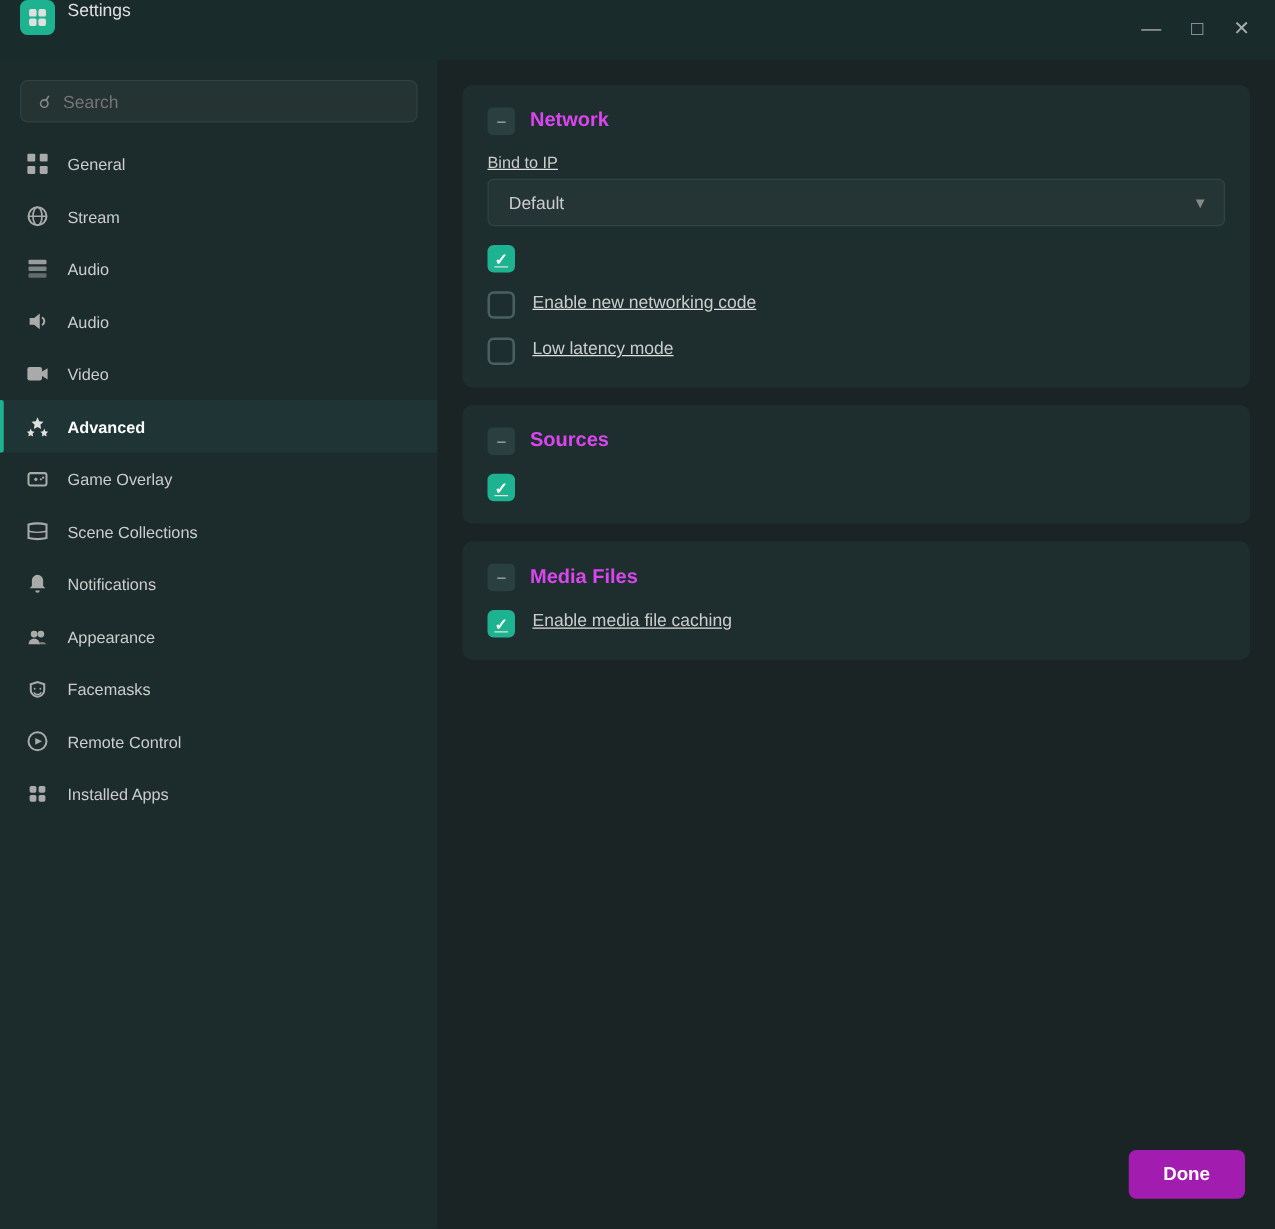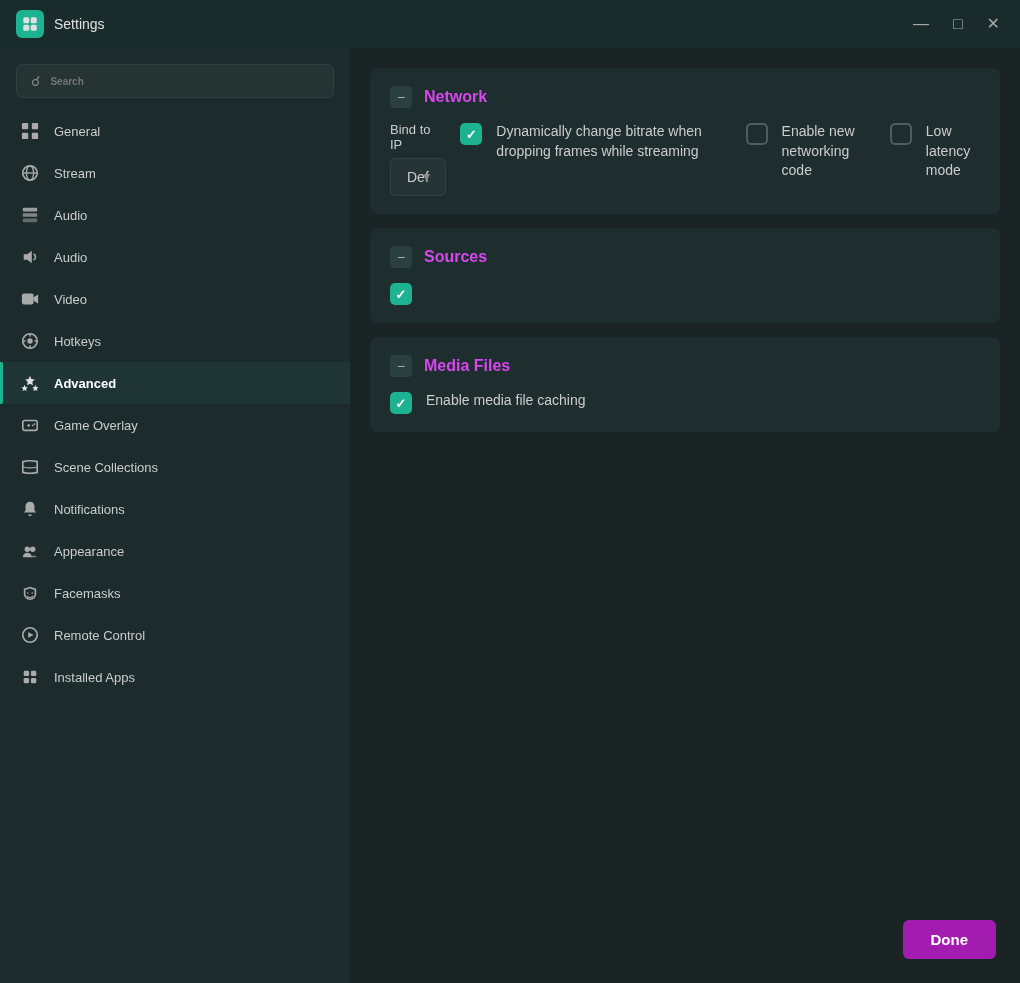--- a/index.html
+++ b/index.html
@@ -8,21 +8,20 @@
       height: 983px;
       background: #1a2b2b;
       font-family: -apple-system, BlinkMacSystemFont, 'Segoe UI', sans-serif;
       color: #e0e0e0;
       overflow: hidden;
     }
 
     
     .titlebar {
       display: flex;
-      align-items: center;
       height: 48px;
       background: #1a2b2b;
       padding: 0 16px;
       gap: 10px;
       position: relative;
     }
     .titlebar-logo {
       width: 28px;
       height: 28px;
       border-radius: 6px;
@@ -88,23 +87,22 @@
     .search-icon-wrap {
       color: #888;
       font-size: 14px;
       flex-shrink: 0;
     }
     .search-input {
       background: none;
       border: none;
       outline: none;
       color: #d946ef;
-      font-size: 10px;
+      font-size: 14px;
       width: 100%;
-      font-weight: bold;
     }
     .sidebar-item {
       display: flex;
       align-items: center;
       gap: 14px;
       padding: 11px 20px;
       cursor: pointer;
       font-size: 13px;
       color: #ccc;
       position: relative;
@@ -182,22 +180,23 @@
       border: none;
     }
     .section-title {
       font-size: 16px;
       font-weight: 700;
       color: #d946ef;
     }
     .section-body {
       padding: 0 20px 18px;
       display: flex;
-      flex-direction: row;
+      flex-direction: column;
       gap: 14px;
+      text-decoration: underline;
     }
 
     
     .field-label {
       font-size: 13px;
       color: #ccc;
       margin-bottom: 6px;
     }
     .select-wrapper {
       position: relative;
@@ -360,30 +359,20 @@
     <div class="sidebar-item">
       <span class="sidebar-item-icon">
         <svg viewBox="0 0 20 20" fill="currentColor" width="18" height="18">
             <rect x="1" y="4" width="13" height="12" rx="2"></rect>
             <polygon points="14,8 19,5 19,15 14,12"></polygon>
           </svg>
       </span>
       <span class="sidebar-item-label">Video</span>
     </div>
 
-    <div class="sidebar-item">
-      <span class="sidebar-item-icon">
-        <svg viewBox="0 0 20 20" fill="currentColor" width="18" height="18">
-            <circle cx="10" cy="10" r="8" fill="none" stroke="currentColor" stroke-width="1.8"></circle>
-            <circle cx="10" cy="10" r="3"></circle>
-            <path d="M10 2 L10 5 M10 15 L10 18 M2 10 L5 10 M15 10 L18 10" stroke="currentColor" stroke-width="1.8"></path>
-          </svg>
-      </span>
-      <span class="sidebar-item-label">Hotkeys</span>
-    </div>
 
     <div class="sidebar-item active">
       <span class="sidebar-item-icon">
         <svg viewBox="0 0 20 20" fill="currentColor" width="18" height="18">
             <path d="M10 2 l1.5 3.5 3.8 0.5 -2.7 2.6 0.6 3.8 -3.2-1.7 -3.2 1.7 0.6-3.8 -2.7-2.6 3.8-0.5z"></path>
             <path d="M4 12 l1 2.5 2.5 0.3 -1.8 1.7 0.4 2.5 -2.1-1.1 -2.1 1.1 0.4-2.5 -1.8-1.7 2.5-0.3z"></path>
             <path d="M16 12 l1 2.5 2.5 0.3 -1.8 1.7 0.4 2.5 -2.1-1.1 -2.1 1.1 0.4-2.5 -1.8-1.7 2.5-0.3z"></path>
           </svg>
       </span>
       <span class="sidebar-item-label">Advanced</span>
@@ -487,21 +476,20 @@
               <option>0.0.0.0</option>
             </select>
             <span class="select-arrow">▼</span>
           </div>
         </div>
 
         <div class="checkbox-row">
           <div class="checkbox-box checked">
             <span class="checkbox-checkmark">✓</span>
           </div>
-          <span class="checkbox-text">Dynamically change bitrate when dropping frames while streaming</span>
         </div>
 
         <div class="checkbox-row">
           <div class="checkbox-box unchecked"></div>
           <span class="checkbox-text">Enable new networking code</span>
         </div>
 
         <div class="checkbox-row">
           <div class="checkbox-box unchecked"></div>
           <span class="checkbox-text">Low latency mode</span>

